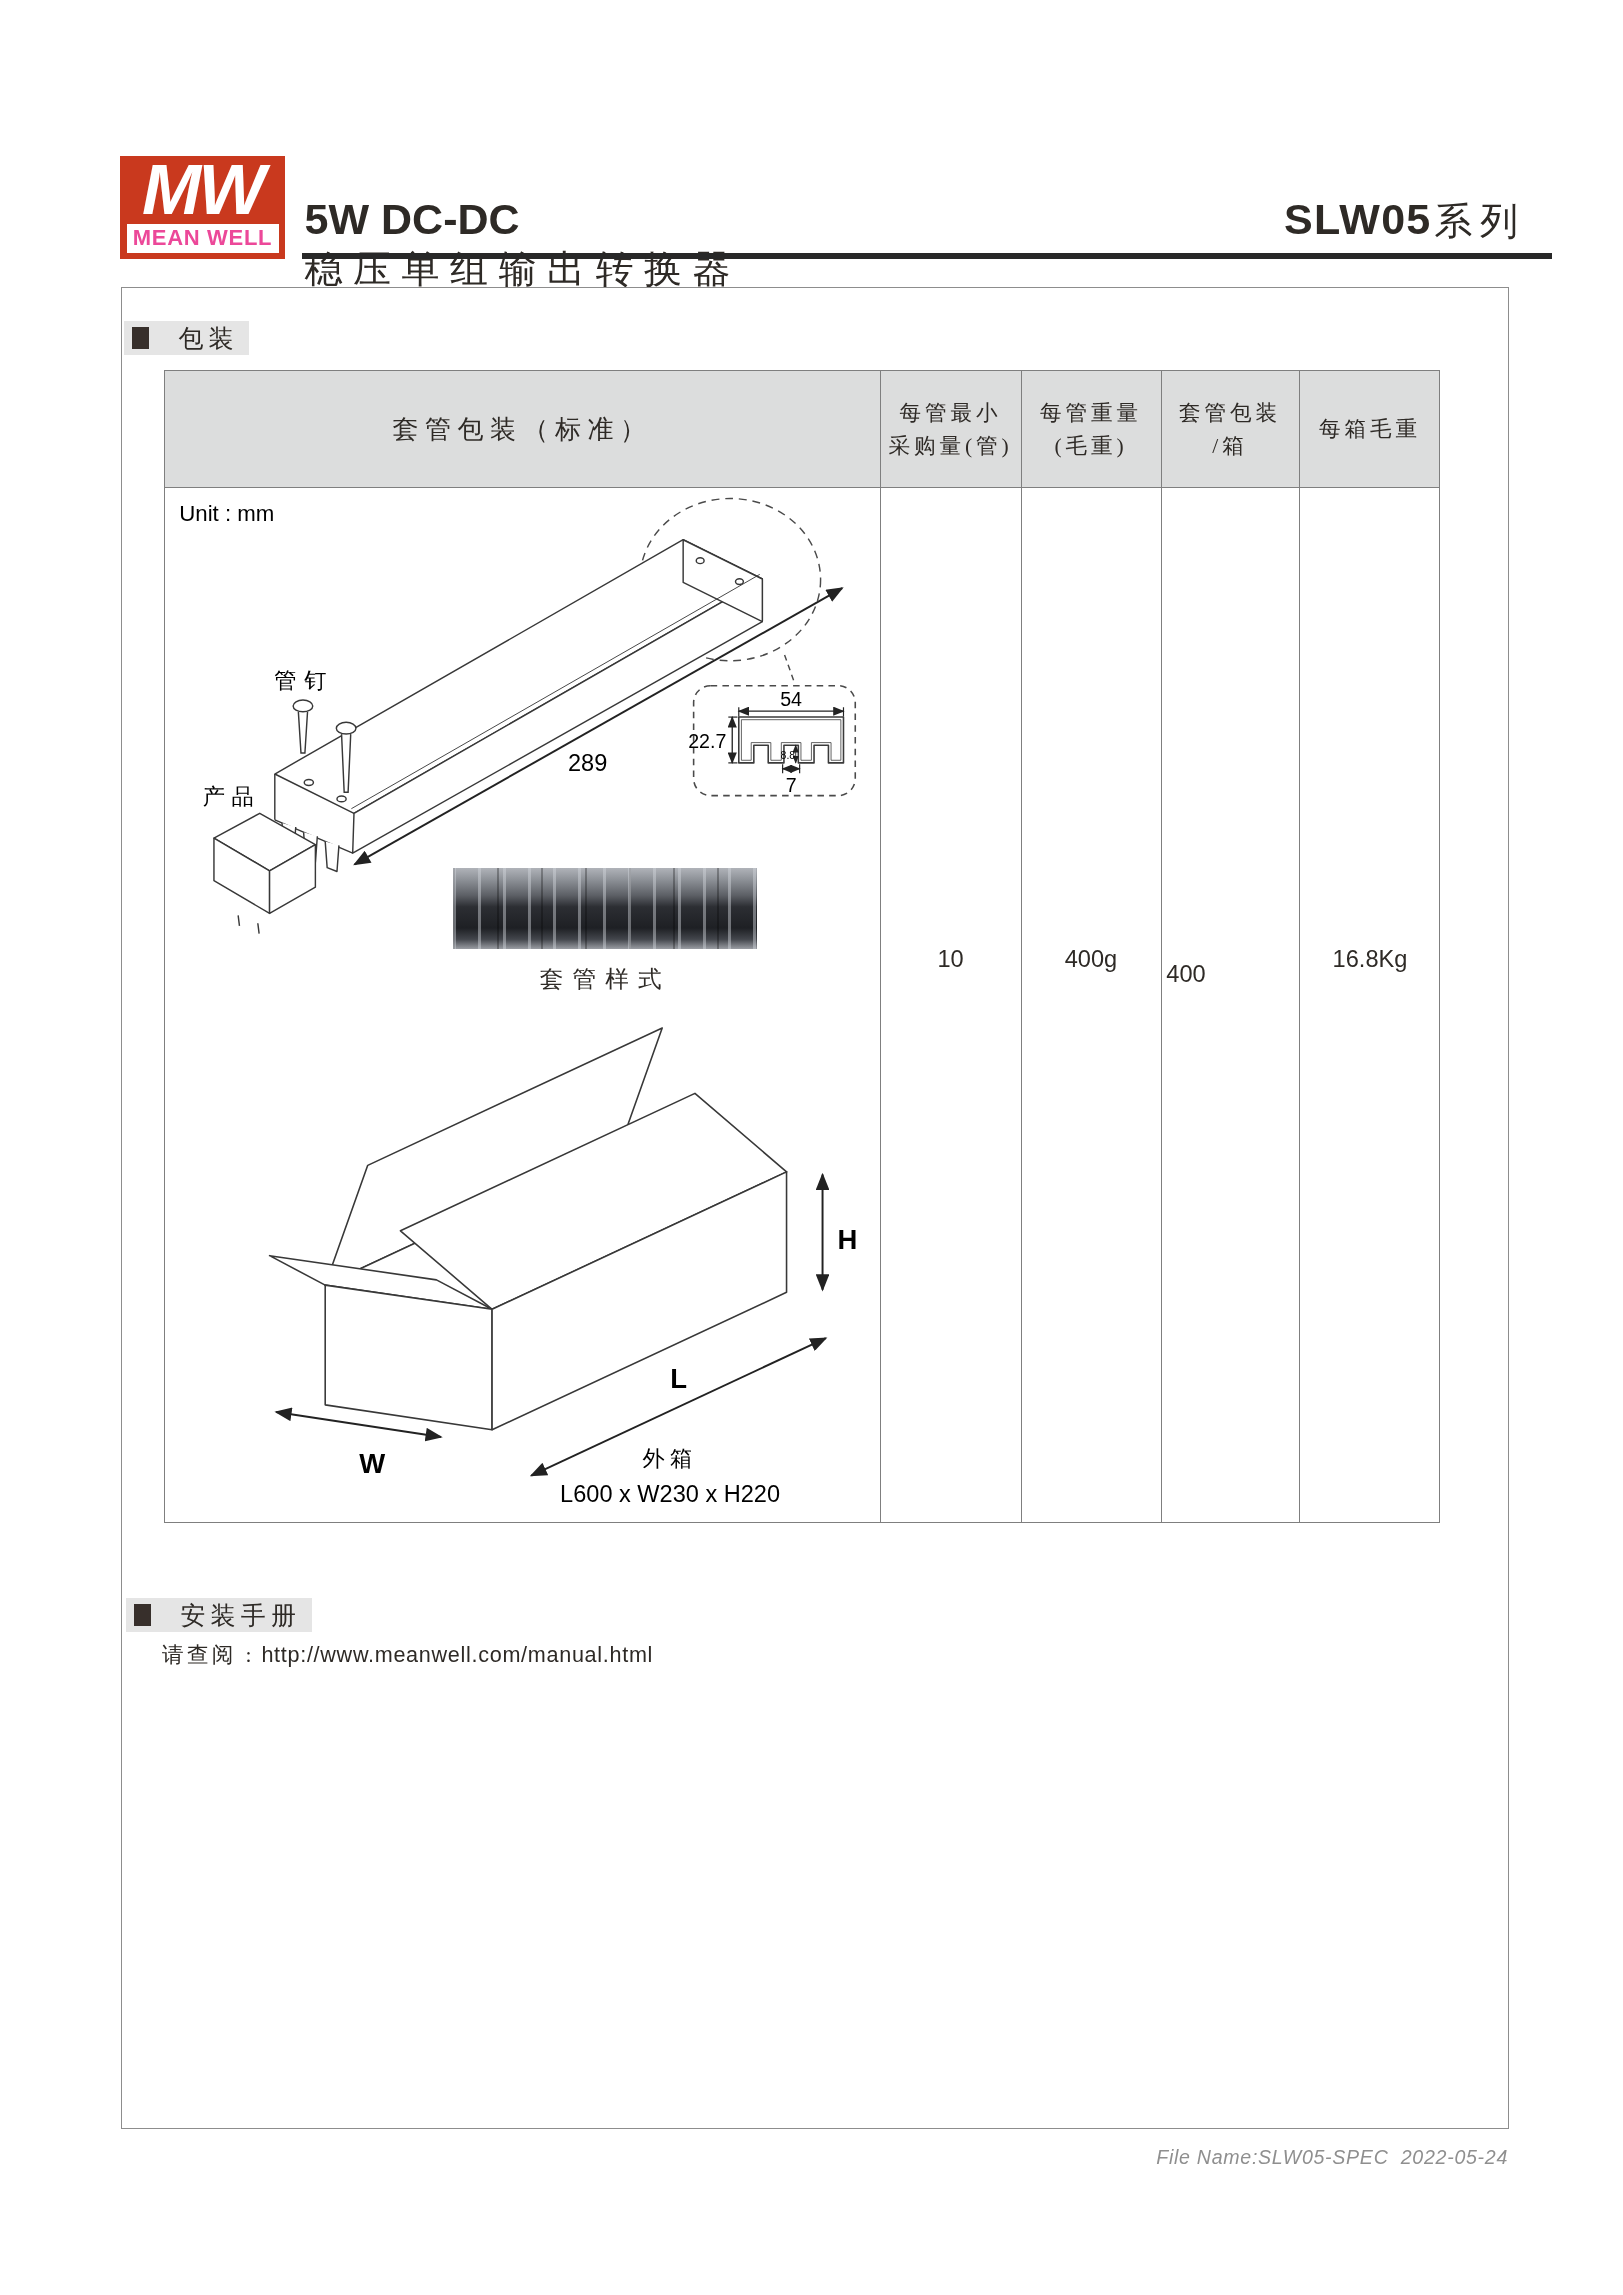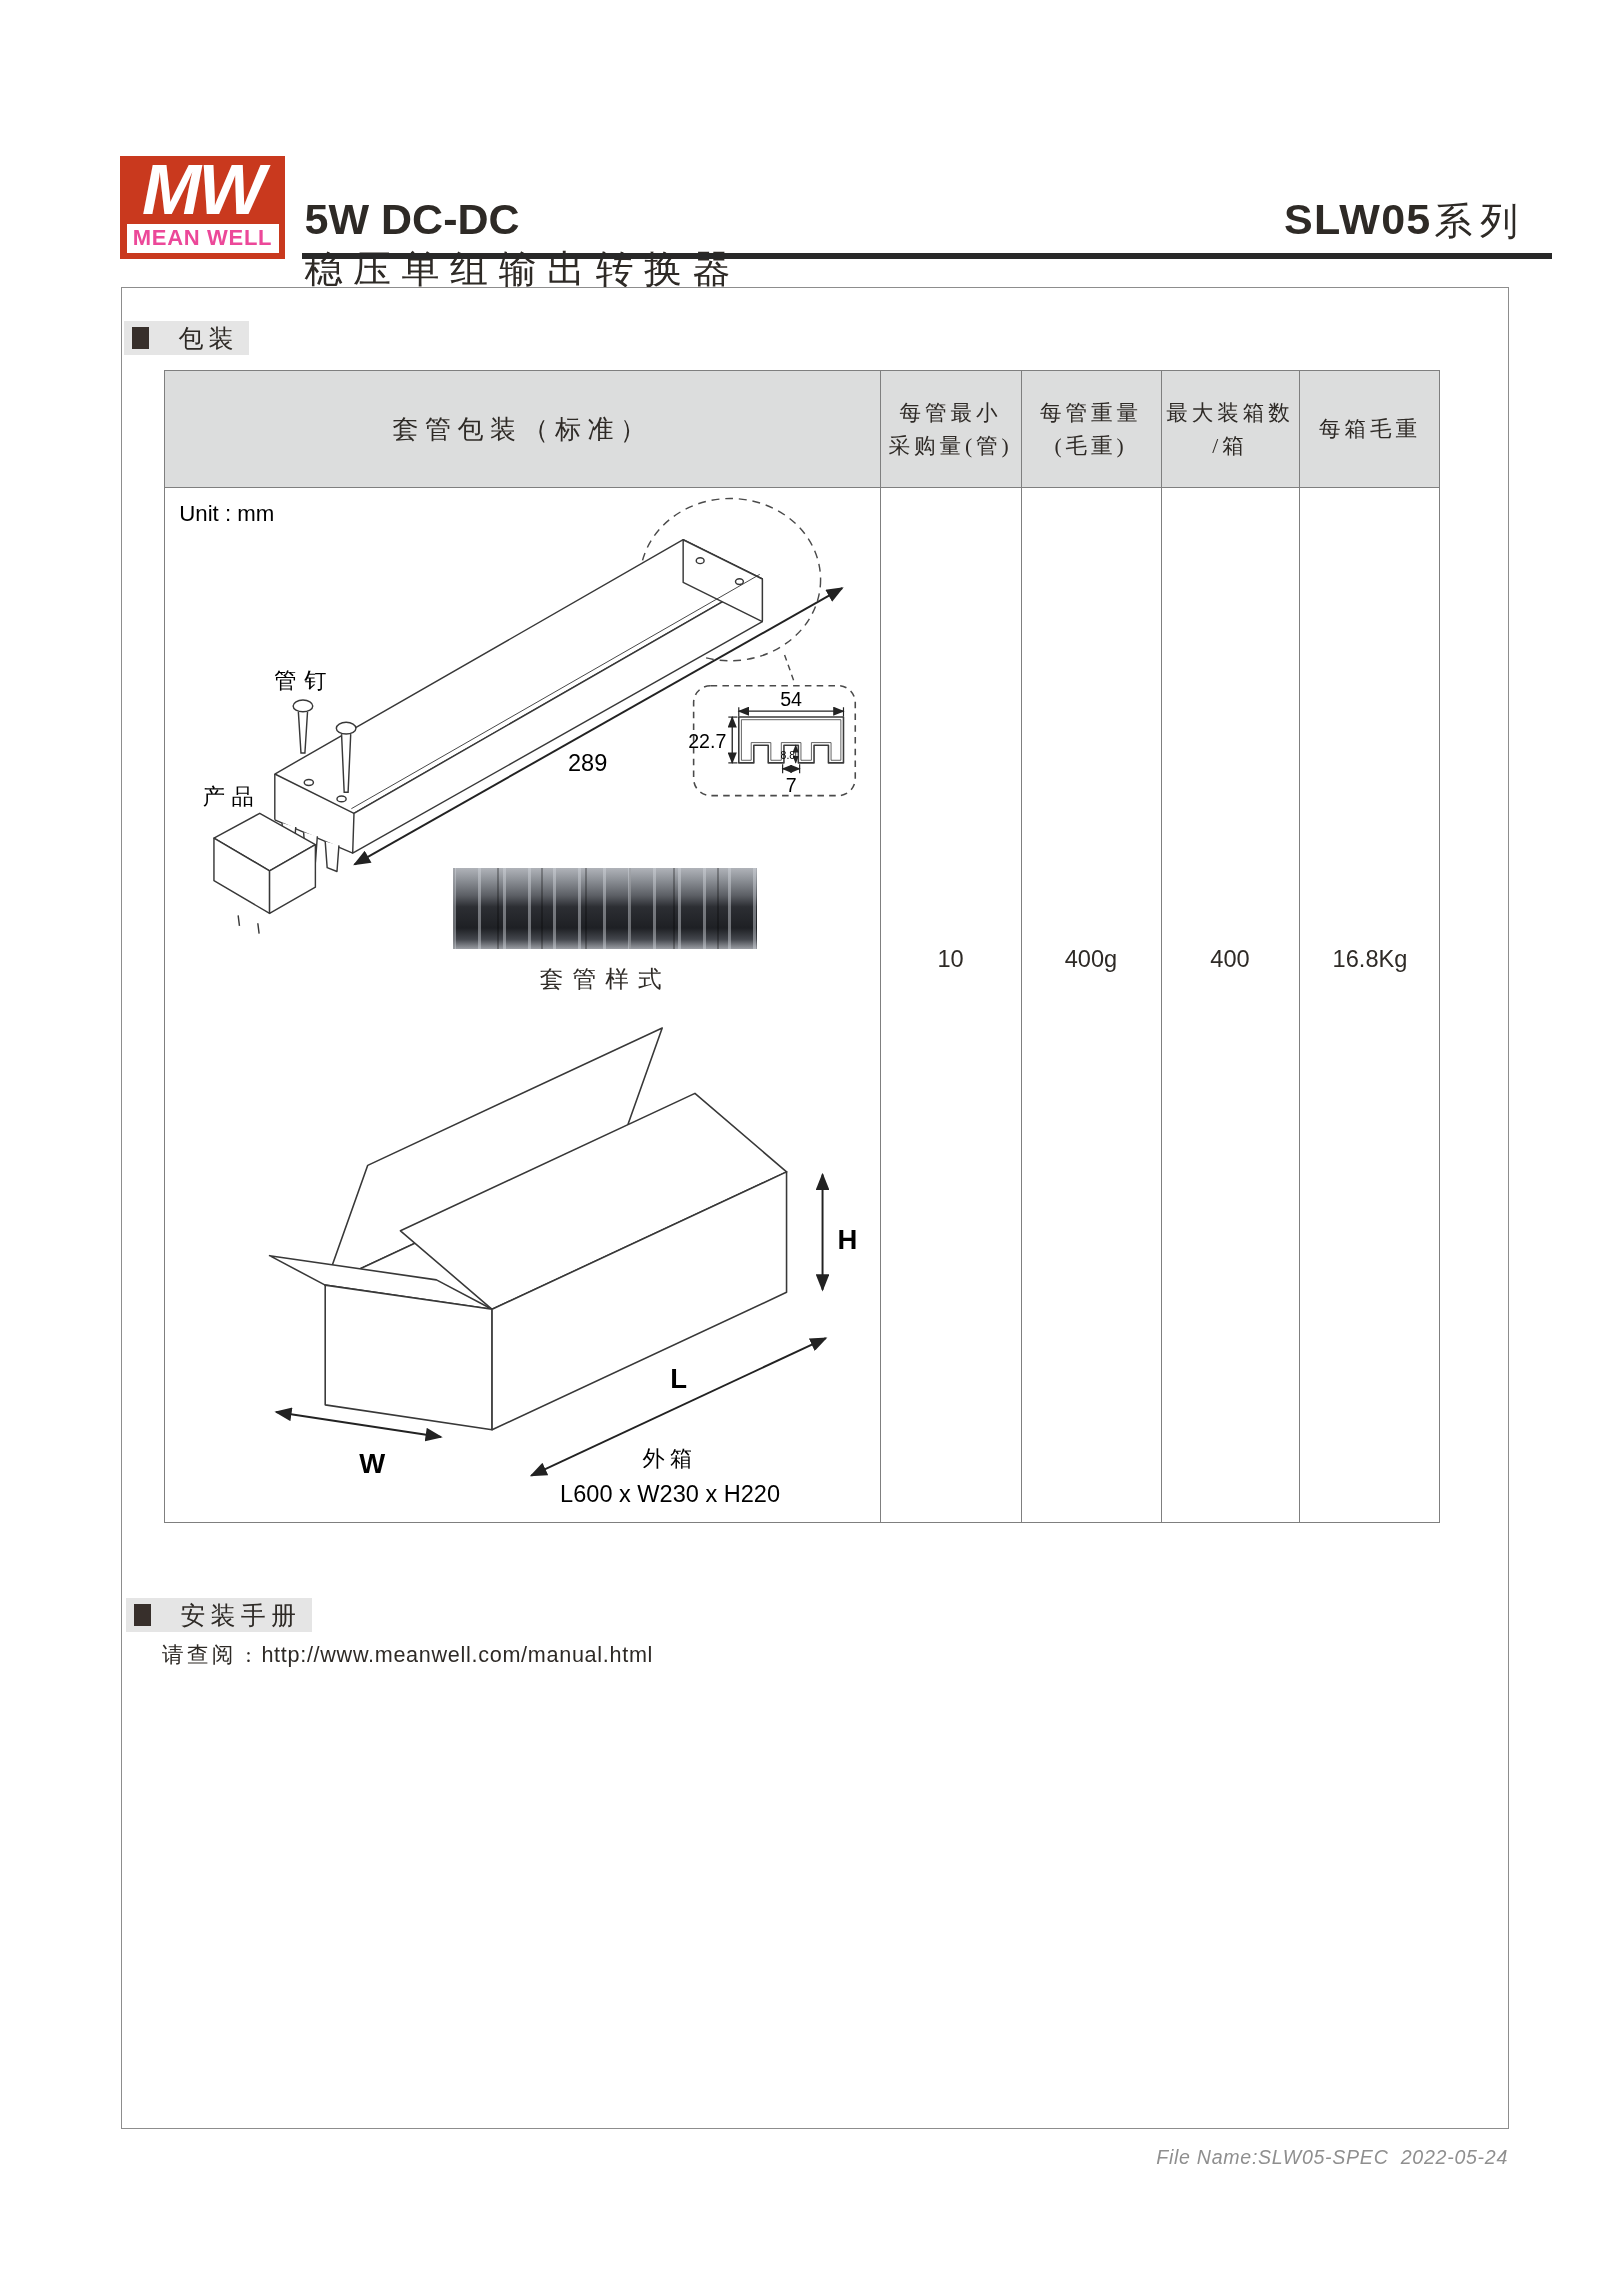--- a/index.html
+++ b/index.html
@@ -49,21 +49,21 @@
     align-items:center;text-align:center;font-size:21.6px;line-height:33px;letter-spacing:3.9px;color:#2e2a26;
   }
   .hc1{left:0;width:715px;font-size:26px;letter-spacing:6.5px;}
   .hc2{left:715px;width:141px;}
   .hc3{left:856px;width:140px;}
   .hc4{left:996px;width:138px;}
   .hc5{left:1134px;width:142px;}
   .vcell{position:absolute;top:567px;height:42px;line-height:42px;text-align:center;font-size:23.6px;}
   .vc2{left:715px;width:141px;}
   .vc3{left:856px;width:140px;}
-  .vc4{left:996px;width:138px;}
+  .vc4{left:952px;width:138px;margin-top:15px;}
   .vc5{left:1134px;width:142px;}
   
   .drawing{position:absolute;left:1.3px;top:119px;width:713px;height:1032px;}
   .drawing svg{position:absolute;left:0;top:0;}
   .photo{
     position:absolute;left:287px;top:378px;width:304px;height:81px;
     background:
       repeating-linear-gradient(90deg, rgba(210,214,220,0.45) 0 3.3px, rgba(0,0,0,0) 3.3px 25px),
       repeating-linear-gradient(90deg, rgba(0,0,0,0.28) 0 2px, rgba(0,0,0,0) 2px 44px),
       linear-gradient(180deg,#b0b3b9 0%,#8e9298 14%,#5c5f65 34%,#2c2e33 48%,#1e2024 74%,#43464c 88%,#9a9da3 100%);
@@ -118,21 +118,21 @@
     </div>
     <div class="hcell hc2 cjk">
       <div>每管最小</div>
       <div>采购量(管)</div>
     </div>
     <div class="hcell hc3 cjk">
       <div>每管重量</div>
       <div>(毛重)</div>
     </div>
     <div class="hcell hc4 cjk">
-      <div>最大装箱数</div>
+      <div>套管包装</div>
       <div>/箱</div>
     </div>
     <div class="hcell hc5 cjk">
       <div>每箱毛重</div>
       <div></div>
     </div>
 
     <div class="vcell vc2">10</div>
     <div class="vcell vc3">400g</div>
     <div class="vcell vc4">400</div>

